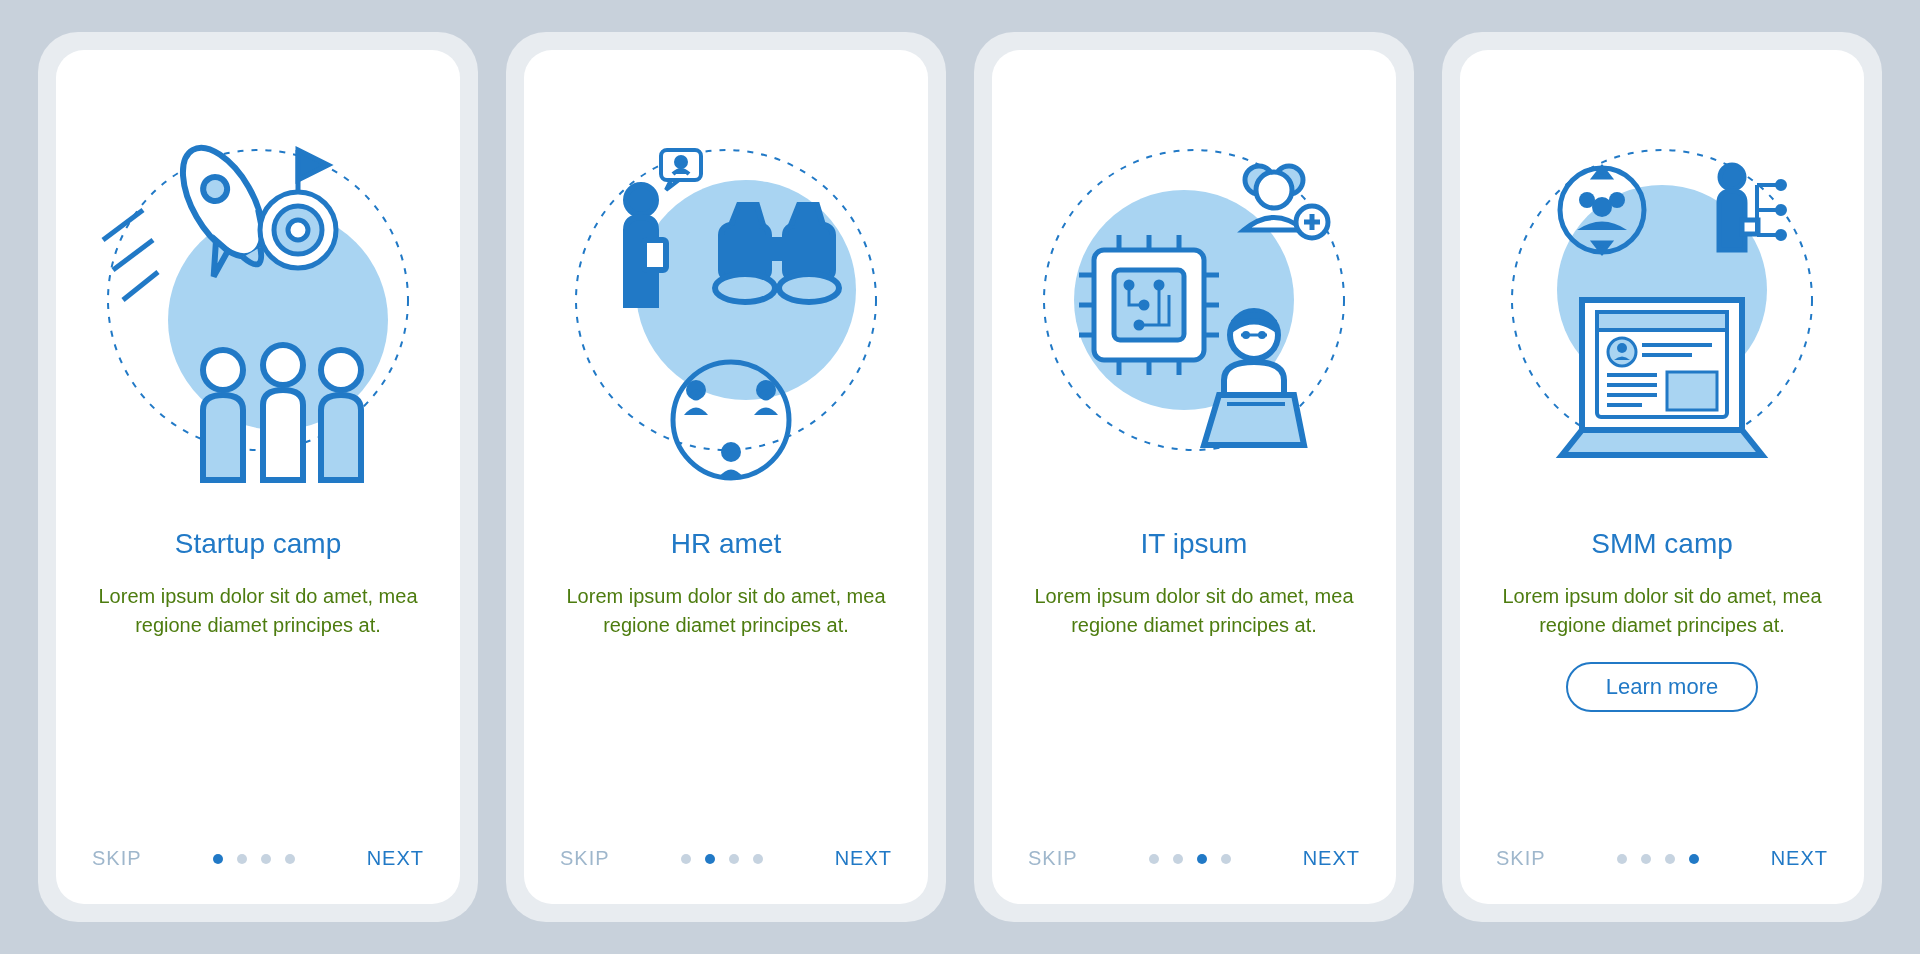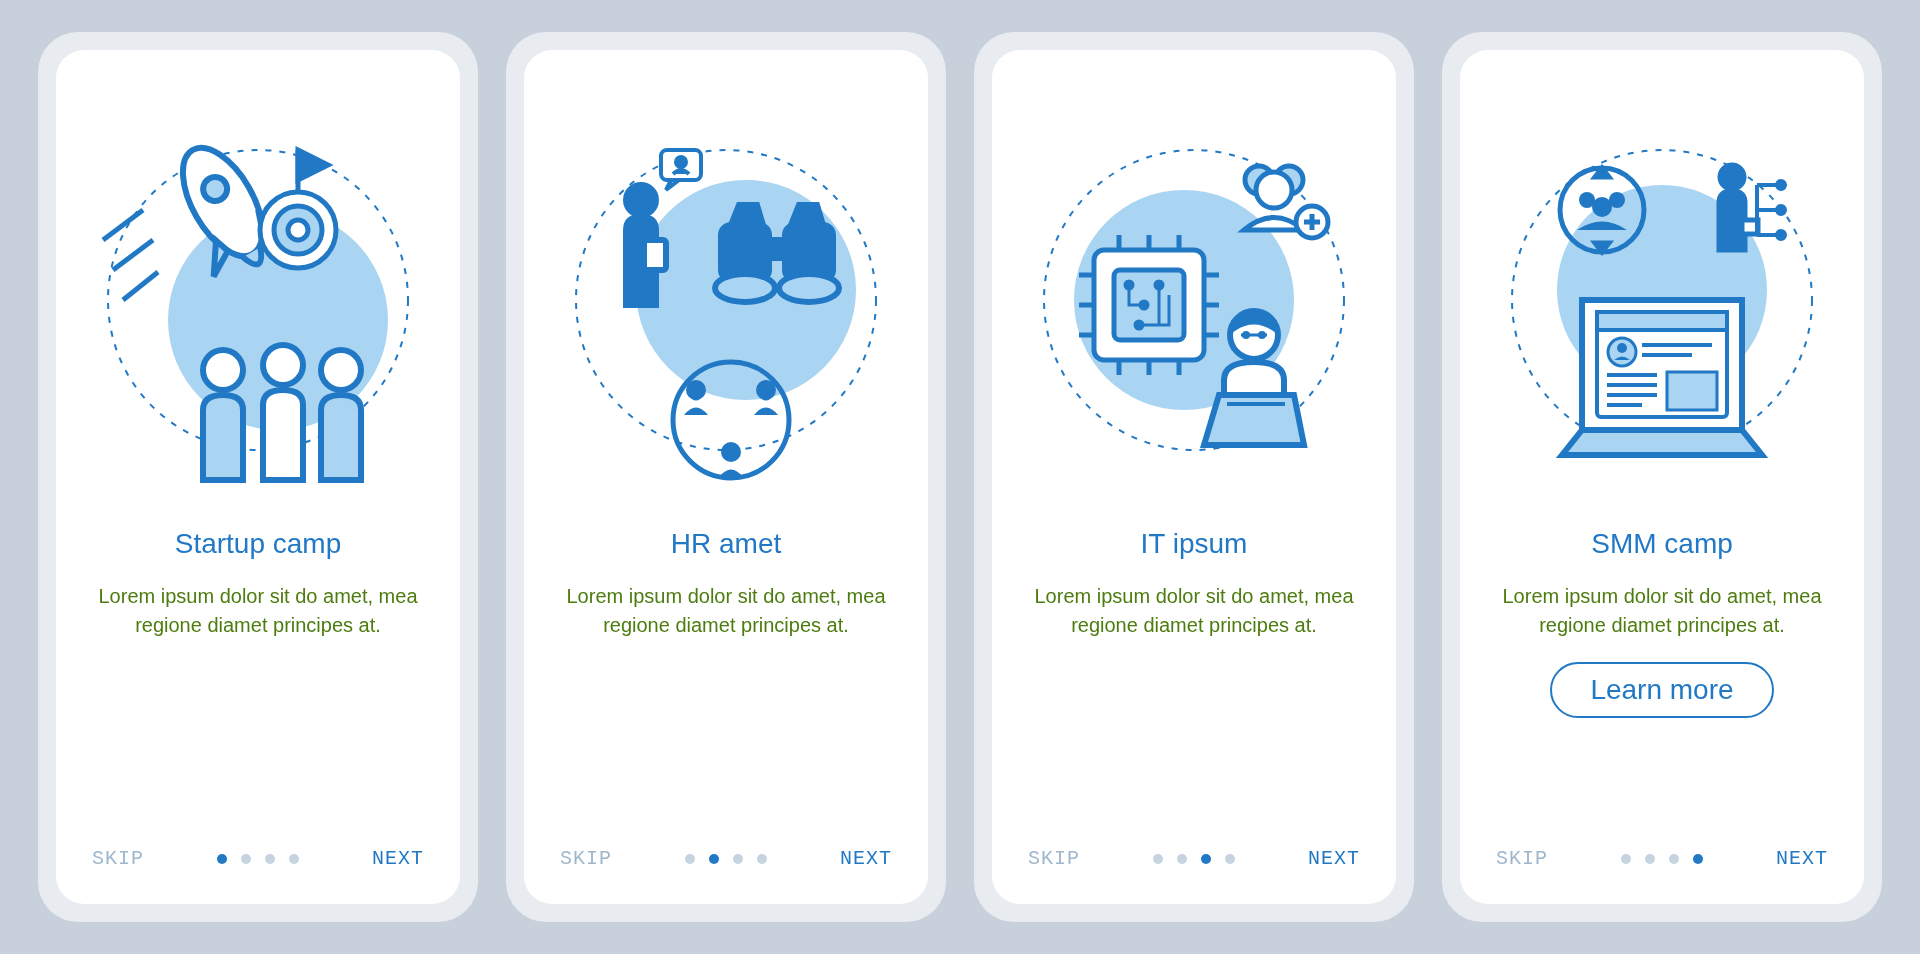--- a/index.html
+++ b/index.html
@@ -52,21 +52,21 @@
     color: #4d7c0f;
     font-size: 20px;
     line-height: 1.45;
     text-align: center;
     margin-top: 22px;
     max-width: 340px;
   }
   .learn-more {
     border: 2px solid #2179c6;
     color: #2179c6;
-    font-size: 28px;
+    font-size: 22px;
     padding: 10px 38px;
     border-radius: 999px;
     background: transparent;
     margin-top: 22px;
     cursor: pointer;
   }
   .footer {
     position: absolute;
     bottom: 34px;
     left: 36px;
@@ -75,21 +75,20 @@
     justify-content: space-between;
     align-items: center;
   }
   .skip, .next {
     color: #2179c6;
     font-size: 20px;
     letter-spacing: 1px;
     background: none;
     border: none;
     cursor: pointer;
-    font-family: Liberation Mono, monospace;
   }
   .skip { color: #9fb7cc; }
   .dots { display: flex; gap: 14px; }
   .dot {
     width: 10px;
     height: 10px;
     border-radius: 50%;
     background: #c6d3e0;
   }
   .dot.active { background: #2179c6; }

